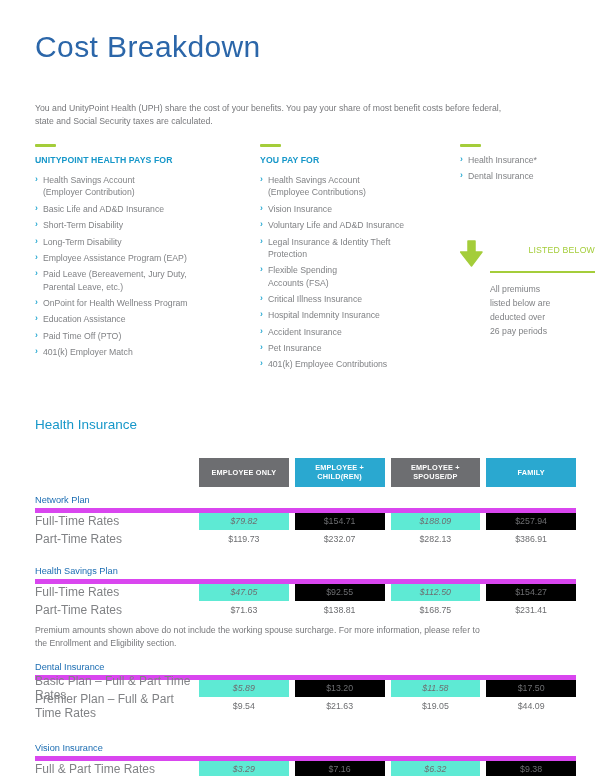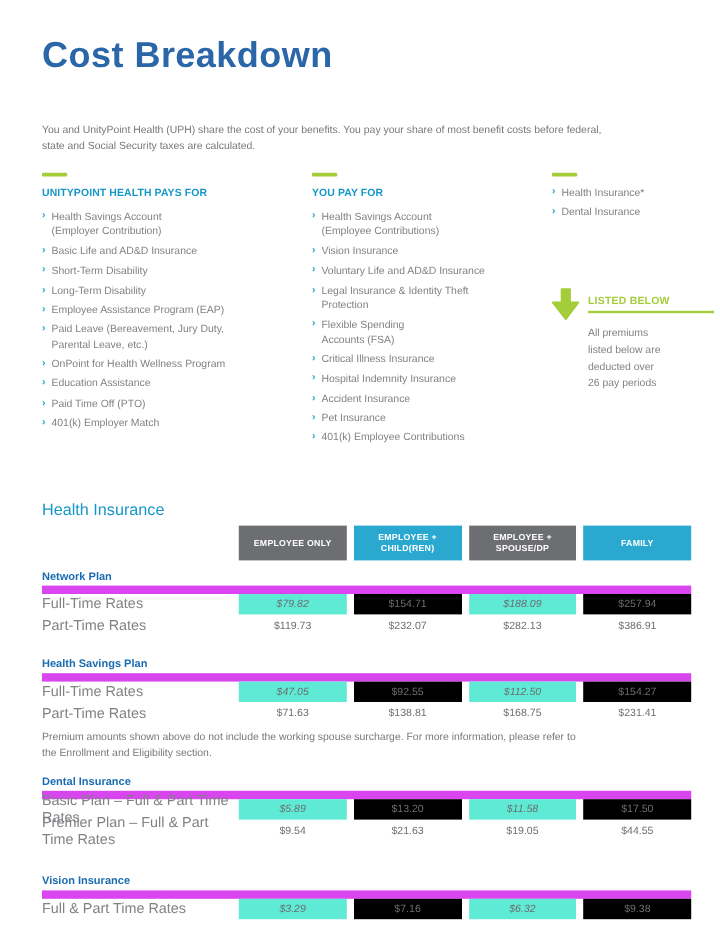--- a/index.html
+++ b/index.html
@@ -9,21 +9,21 @@
     box-sizing:border-box;
     padding:26px 24px 0 35px;
     background:#ffffff;
     font-family:"Liberation Sans", sans-serif;
     overflow:hidden;
   }
   .preline{white-space:pre-line;}
 
   
   .title{
-    font-size:30px;font-weight:700;color:#2b66a9;
+    font-size:30px;font-weight:400;color:#2b66a9;
     letter-spacing:0.4px;margin:4px 0 0 0;
   }
   .intro{
     margin-top:38px;font-size:8.7px;line-height:1.5;color:#77787b;
   }
 
   
   .cols{display:flex;margin-top:16px;}
   .col{box-sizing:border-box;}
   .col.c1{width:202px;}
@@ -35,40 +35,40 @@
     line-height:1.5;margin-bottom:7px;letter-spacing:0.1px;
   }
   .bitem{display:flex;margin-bottom:4px;font-size:8.7px;line-height:1.42;color:#808285;}
   .chev{color:#29a9d2;font-weight:700;margin-right:5px;flex-shrink:0;line-height:1.35;}
 
   
   .callout{display:flex;margin-top:57px;}
   .arrow-wrap{width:23px;height:27px;flex-shrink:0;}
   .callout-right{flex:1;margin-left:7px;margin-right:-19px;padding-top:5px;}
   .callout-label{
-    display:block;font-size:8.7px;font-weight:700;color:#a4cd3a;
-    letter-spacing:0.2px;padding-bottom:4px;border-bottom:2px solid #a4cd3a;
+    display:block;font-size:8.7px;font-weight:400;color:#a4cd3a;
+    letter-spacing:0.2px;padding-bottom:16px;border-bottom:2px solid #a4cd3a;text-align:right;
   }
   .callout-text{margin-top:10px;font-size:8.7px;line-height:1.6;color:#808285;width:90px;}
 
   
   .rates{margin-top:42px;width:541px;}
   .rates-title{font-size:13.5px;color:#1697c9;font-weight:400;}
   .thead{display:flex;margin-top:6px;}
   .tlabel{width:158px;flex-shrink:0;}
   .tcell{flex:1;margin-left:6px;display:flex;align-items:center;justify-content:center;text-align:center;}
   .thead .tcell{
     height:29px;color:#ffffff;font-weight:700;font-size:7.3px;
-    line-height:1.25;letter-spacing:0.2px;
+    line-height:1.25;letter-spacing:0.2px;margin-top:20px;
   }
   .hgray{background:#6d6e71;}
   .hblue{background:#2aa8d0;}
   .plan-title{
-    font-size:9.2px;font-weight:700;color:#1a6cb2;
-    padding-bottom:3px;border-bottom:7px solid #d946ef;
+    font-size:9.2px;font-weight:400;color:#1a6cb2;
+    padding-bottom:3px;border-bottom:5px solid #d946ef;
   }
   .mt-g0{margin-top:8px;}
   .mt-g1{margin-top:18px;}
   .mt-g2{margin-top:12px;}
   .mt-g3{margin-top:28px;}
   .trow{display:flex;height:17.5px;}
   .trow .tlabel{display:flex;align-items:center;font-size:12px;color:#808285;}
   .trow .tcell{font-size:8.8px;color:#6d6e71;}
   .sg{background:#5eead4;font-style:italic;}
   .sb{background:#000000;}
@@ -266,21 +266,21 @@
       <div class="tcell sg">$5.89</div>
       <div class="tcell sb">$13.20</div>
       <div class="tcell sg">$11.58</div>
       <div class="tcell sb">$17.50</div>
     </div>
     <div class="trow">
       <div class="tlabel">Premier Plan – Full &amp; Part Time Rates</div>
       <div class="tcell">$9.54</div>
       <div class="tcell">$21.63</div>
       <div class="tcell">$19.05</div>
-      <div class="tcell">$44.55</div>
+      <div class="tcell">$44.09</div>
     </div>
 
     <div class="plan-title mt-g3">Vision Insurance</div>
     <div class="trow">
       <div class="tlabel">Full &amp; Part Time Rates</div>
       <div class="tcell sg">$3.29</div>
       <div class="tcell sb">$7.16</div>
       <div class="tcell sg">$6.32</div>
       <div class="tcell sb">$9.38</div>
     </div>

